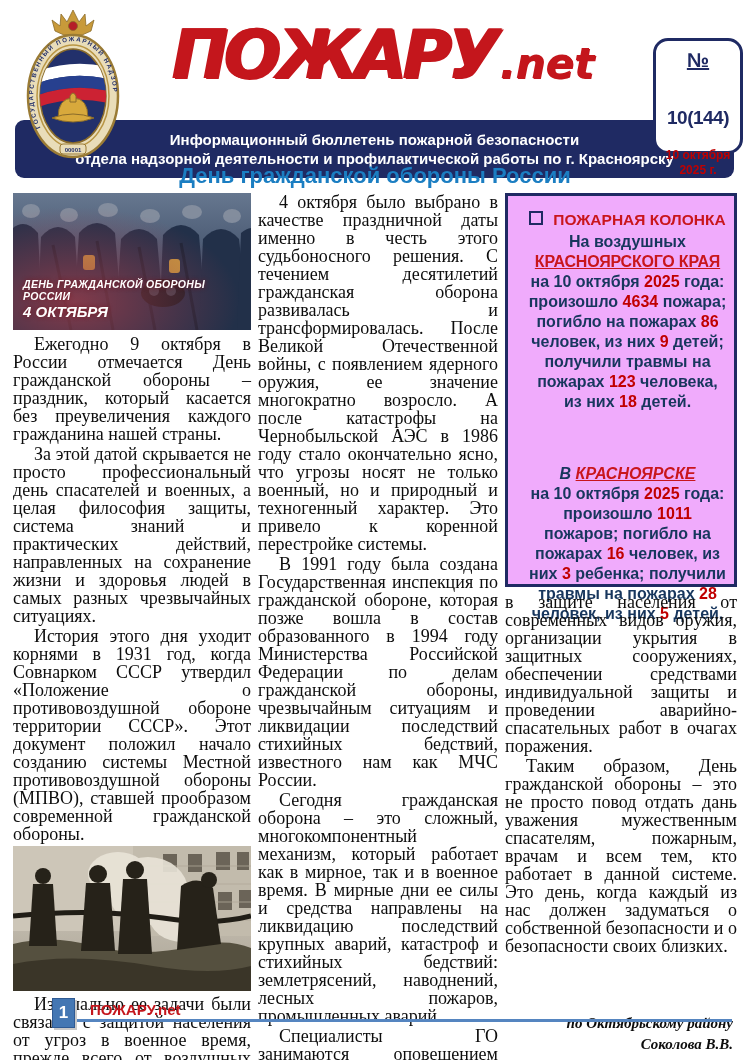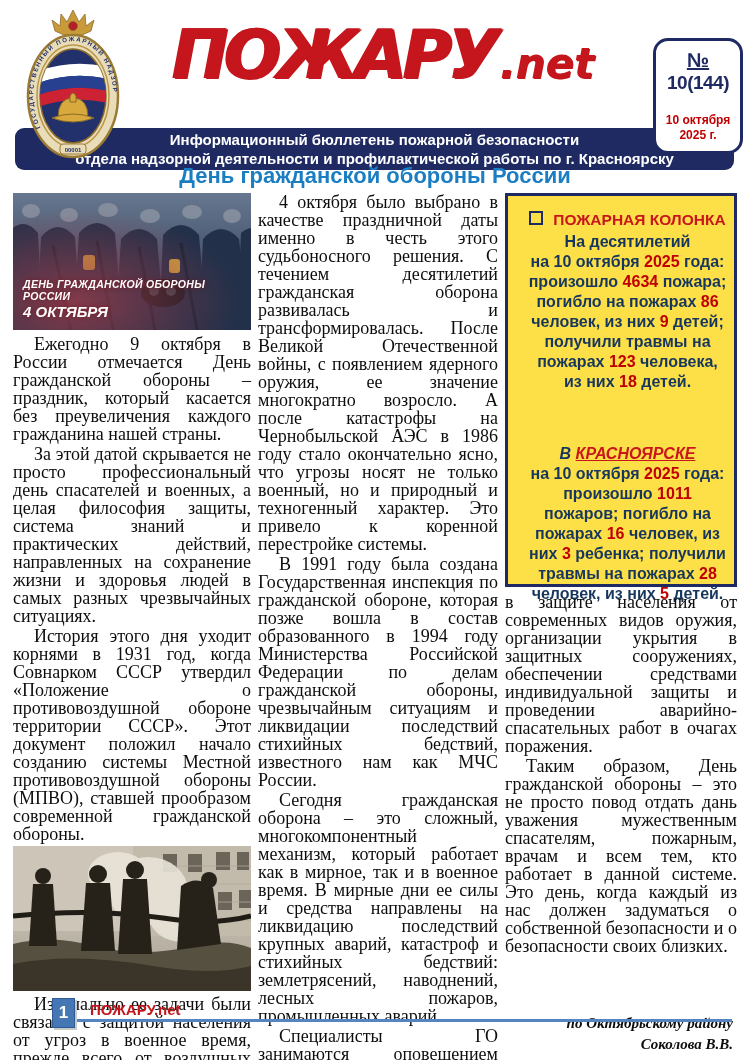--- a/index.html
+++ b/index.html
@@ -1,37 +1,37 @@
 <!DOCTYPE html>
 <html lang="ru"><head>
 <meta charset="utf-8">
 <style>
   html,body{margin:0;padding:0;background:#ffffff;}
   #page{position:relative;width:750px;height:1060px;background:#fff;overflow:hidden;
         font-family:"Liberation Serif",serif;color:#0d0d0d;}
 
   
   .hdr{position:absolute;left:0;top:0;width:750px;height:162px;}
-  .banner{position:absolute;left:15px;right:16px;top:128px;height:42px;background:#1f2a63;
+  .banner{position:absolute;left:15px;right:16px;top:120px;height:58px;background:#1f2a63;
           border-radius:9px;display:flex;flex-direction:column;justify-content:center;z-index:1;}
   .banner div{color:#fff;font-family:"Liberation Sans",sans-serif;font-weight:bold;
               font-size:15px;line-height:19px;text-align:center;}
   .brand-title{position:absolute;left:118px;top:16px;width:530px;text-align:center;z-index:2;
                white-space:nowrap;}
   .brand-main{font-family:"DejaVu Sans",sans-serif;font-weight:bold;font-style:italic;
               font-size:67px;letter-spacing:-4px;color:#c4161c;
               text-shadow:1.5px 1px 0 #c4161c,-1px 0 0 #c4161c;margin-top:15px;}
   .brand-suffix{font-family:"DejaVu Sans",sans-serif;font-weight:bold;font-style:italic;
                 font-size:42px;color:#c4161c;margin-left:4px;text-shadow:1px 1px 0 #c4161c;}
   .logo{position:absolute;left:22px;top:6px;width:102px;height:156px;z-index:3;}
   .issue-box{position:absolute;right:7px;top:38px;width:90px;height:116px;background:#fff;
              border:3px solid #1f2a63;border-radius:15px;z-index:3;text-align:center;
              font-family:"Liberation Sans",sans-serif;padding-top:8px;box-sizing:border-box;}
   .issue-no{color:#1f2a63;font-weight:bold;font-size:20px;text-decoration:underline;line-height:22px;}
-  .issue-num{color:#1f2a63;font-weight:bold;font-size:19px;line-height:24px;letter-spacing:-0.5px;}
+  .issue-num{color:#1f2a63;font-weight:bold;font-size:19px;line-height:24px;letter-spacing:-0.5px;margin-top:35px;}
   .issue-date{color:#c00000;font-weight:bold;font-size:12px;line-height:15px;margin-top:18px;}
 
   
   .headline{position:absolute;left:0;top:163px;width:750px;text-align:center;
             font-family:"Liberation Sans",sans-serif;font-weight:bold;font-size:22px;
             color:#1b7ec2;z-index:2;}
 
   
   .columns{position:absolute;left:13px;top:193px;width:724px;display:grid;
            grid-template-columns:238px 240px 232px;column-gap:7px;}
@@ -43,21 +43,21 @@
   .photo svg{display:block;}
   .photo1{height:137px;margin-bottom:5px;}
   .photo2{height:145px;margin:3px 0 4px 0;}
   .photo-cap{position:absolute;left:10px;bottom:10px;color:#fff;
              font-family:"Liberation Sans",sans-serif;font-style:italic;font-weight:bold;
              text-shadow:0 0 4px rgba(120,20,30,.9);}
   .photo-cap .c1{font-size:10.5px;letter-spacing:.3px;display:block;}
   .photo-cap .c2{font-size:15px;display:block;margin-top:1px;}
 
   
-  .stats{box-sizing:border-box;width:100%;height:394px;border:3px solid #1f2a63;background:#fde047;
+  .stats{box-sizing:border-box;width:100%;height:394px;border:3px solid #1f2a63;background:#f0abfc;
          padding:14px 7px 6px 20px;text-align:center;font-family:"Liberation Sans",sans-serif;
          font-weight:bold;font-size:16px;line-height:20px;margin-bottom:6px;}
   .stats-title{color:#c9161c;font-size:15.5px;margin-bottom:2px;}
   .sq{display:inline-block;width:10px;height:10px;border:2px solid #1f2a63;margin-right:10px;
       vertical-align:0;}
   .seg-navy{color:#17365d;}
   .seg-red{color:#c00000;}
   .krai-head{color:#17365d;}
   .krai-name{color:#c9161c;text-decoration:underline;letter-spacing:-0.2px;}
   .city-line{margin-top:52px;font-style:italic;}
@@ -273,21 +273,22 @@
       <p>Сегодня гражданская оборона – это сложный, многокомпонентный механизм, который работает как в мирное, так и в военное время. В мирные дни ее силы и средства направлены на ликвидацию последствий крупных аварий, катастроф и стихийных бедствий: землетрясений, наводнений, лесных пожаров, промышленных аварий.</p>
       <p>Специалисты ГО занимаются оповещением населения об опасности, эвакуацией людей из зон бедствия, предоставлением временного жилья и всего необходимого. Важнейшей составляющей является и повседневная обучающая работа: как правильно вести себя при пожаре, как не растеряться при землетрясении или урагане, что делать при химической аварии.</p>
       <p>В военное время гражданская оборона берет на себя ключевую роль</p>
     </div>
 
     <div class="col">
       <div class="stats">
         <div class="stats-title">
           <span class="sq"></span><span>ПОЖАРНАЯ КОЛОНКА</span>
         </div>
-        <div class="krai-head">На десятилетий</div>
+        <div class="krai-head">На воздушных</div>
+        <div class="krai-name">КРАСНОЯРСКОГО КРАЯ</div>
         <div><span class="seg-navy">на 10 октября </span><span class="seg-red">2025</span><span class="seg-navy"> года: произошло </span><span class="seg-red">4634</span><span class="seg-navy"> пожара; погибло на пожарах </span><span class="seg-red">86</span><span class="seg-navy"> человек, из них </span><span class="seg-red">9</span><span class="seg-navy"> детей; получили травмы на пожарах </span><span class="seg-red">123</span><span class="seg-navy"> человека, из них </span><span class="seg-red">18</span><span class="seg-navy"> детей.</span></div>
         <div class="city-line">
           <span class="city-prefix">В </span><span class="city-name">КРАСНОЯРСКЕ</span>
         </div>
         <div><span class="seg-navy">на 10 октября </span><span class="seg-red">2025</span><span class="seg-navy"> года: произошло </span><span class="seg-red">1011</span><span class="seg-navy"> пожаров; погибло на пожарах </span><span class="seg-red">16</span><span class="seg-navy"> человек, из них </span><span class="seg-red">3</span><span class="seg-navy"> ребенка; получили травмы на пожарах </span><span class="seg-red">28</span><span class="seg-navy"> человек, из них </span><span class="seg-red">5</span><span class="seg-navy"> детей.</span></div>
       </div>
       <p class="noindent">в защите населения от современных видов оружия, организации укрытия в защитных сооружениях, обеспечении средствами индивидуальной защиты и проведении аварийно-спасательных работ в очагах поражения.</p>
       <p>Таким образом, День гражданской обороны – это не просто повод отдать дань уважения мужественным спасателям, пожарным, врачам и всем тем, кто работает в данной системе. Это день, когда каждый из нас должен задуматься о собственной безопасности и о безопасности своих близких.</p>
       <div class="signature">
         <div>по Октябрьскому району</div>

